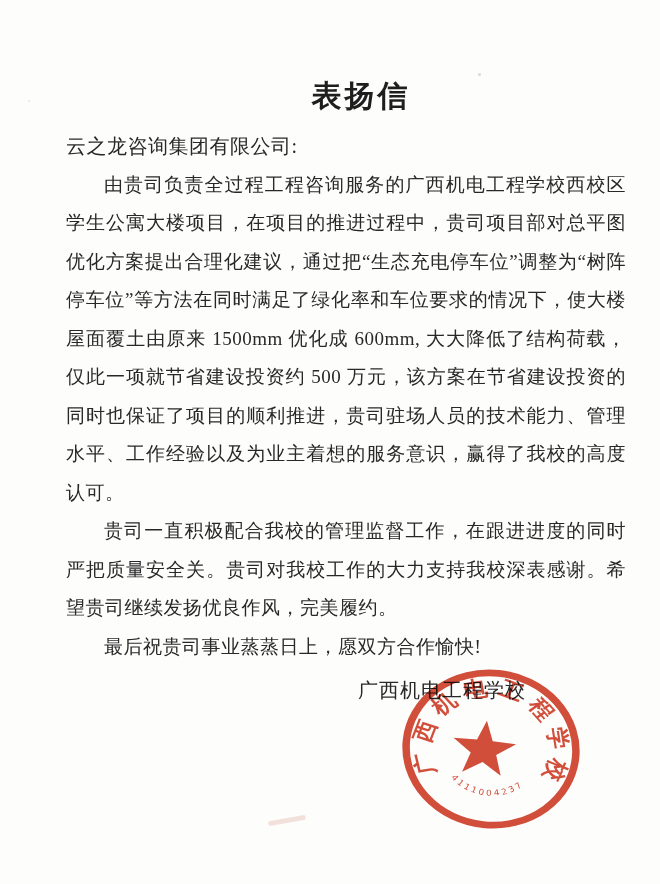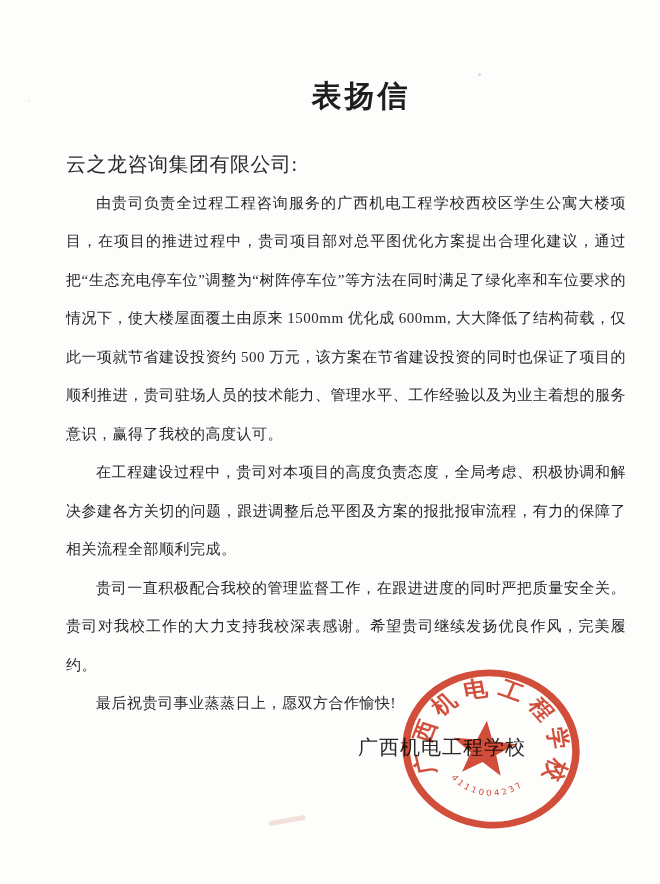--- a/index.html
+++ b/index.html
@@ -14,27 +14,27 @@
     padding:76px 38px 0 62px;box-sizing:border-box;
   }
   .title{
     margin:0;padding:0;
     font-size:30px;font-weight:bold;letter-spacing:3px;
     text-align:center;line-height:40px;
     transform:translateX(15px);
     color:#1e1e1e;
   }
   .salutation{
-    margin:29px 0 0 0;
+    margin:11px 0 0 0;
     font-size:20px;line-height:38.5px;
     letter-spacing:.5px;
   }
   .para{
     margin:0;
-    font-size:15px;line-height:38.5px;letter-spacing:.5px;
+    font-size:19px;line-height:38.5px;letter-spacing:.5px;
     text-align:justify;text-justify:inter-ideograph;
     text-indent:2em;
     word-break:break-all;
   }
   .sig-block{
     margin:4px 100px 0 0;
     text-align:right;
     font-size:20px;line-height:40px;letter-spacing:1px;
   }
   .sig-date{letter-spacing:.5px;padding-right:6px;}
@@ -58,21 +58,20 @@
 </head>
 <body>
 
 <div class="page">
 
   <h1 class="title">表扬信</h1>
 
   <p class="salutation">云之龙咨询集团有限公司:</p>
 
   <p class="para">由贵司负责全过程工程咨询服务的广西机电工程学校西校区学生公寓大楼项目，在项目的推进过程中，贵司项目部对总平图优化方案提出合理化建议，通过把“生态充电停车位”调整为“树阵停车位”等方法在同时满足了绿化率和车位要求的情况下，使大楼屋面覆土由原来 1500mm 优化成 600mm, 大大降低了结构荷载，仅此一项就节省建设投资约 500 万元，该方案在节省建设投资的同时也保证了项目的顺利推进，贵司驻场人员的技术能力、管理水平、工作经验以及为业主着想的服务意识，赢得了我校的高度认可。</p>
-  <p class="para">在工程建设过程中，贵司对本项目的高度负责态度，全局考虑、积极协调和解决参建各方关切的问题，跟进调整后总平图及方案的报批报审流程，有力的保障了相关流程全部顺利完成。</p>
   <p class="para">贵司一直积极配合我校的管理监督工作，在跟进进度的同时严把质量安全关。贵司对我校工作的大力支持我校深表感谢。希望贵司继续发扬优良作风，完美履约。</p>
   <p class="para">最后祝贵司事业蒸蒸日上，愿双方合作愉快!</p>
 
   <div class="sig-block">
     <div class="sig-org">广西机电工程学校</div>
   </div>
 
 </div>
 
 <div class="seal">

